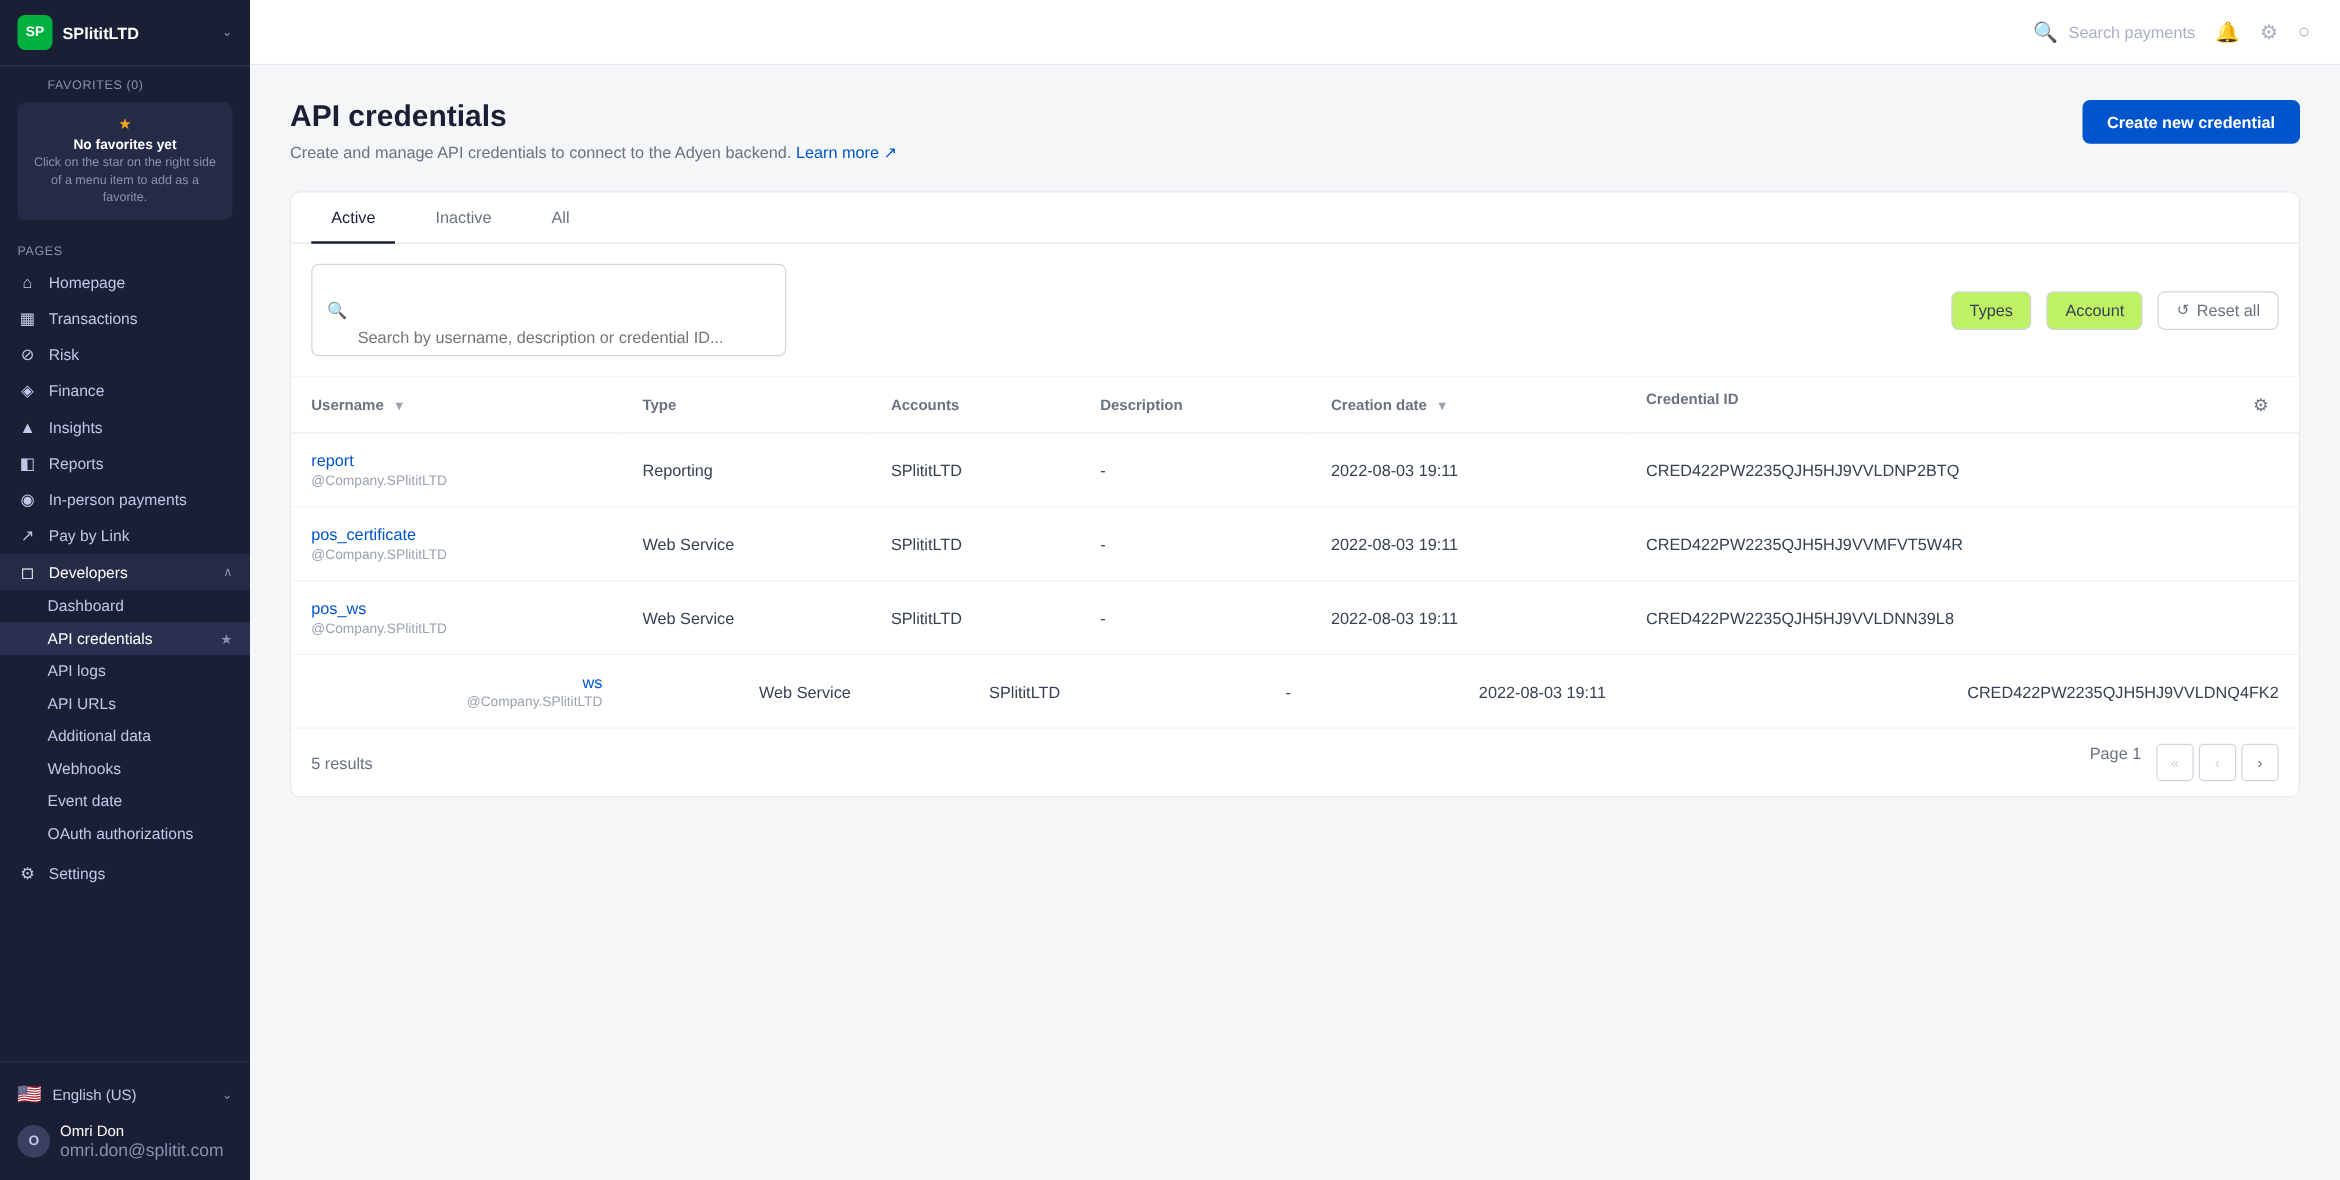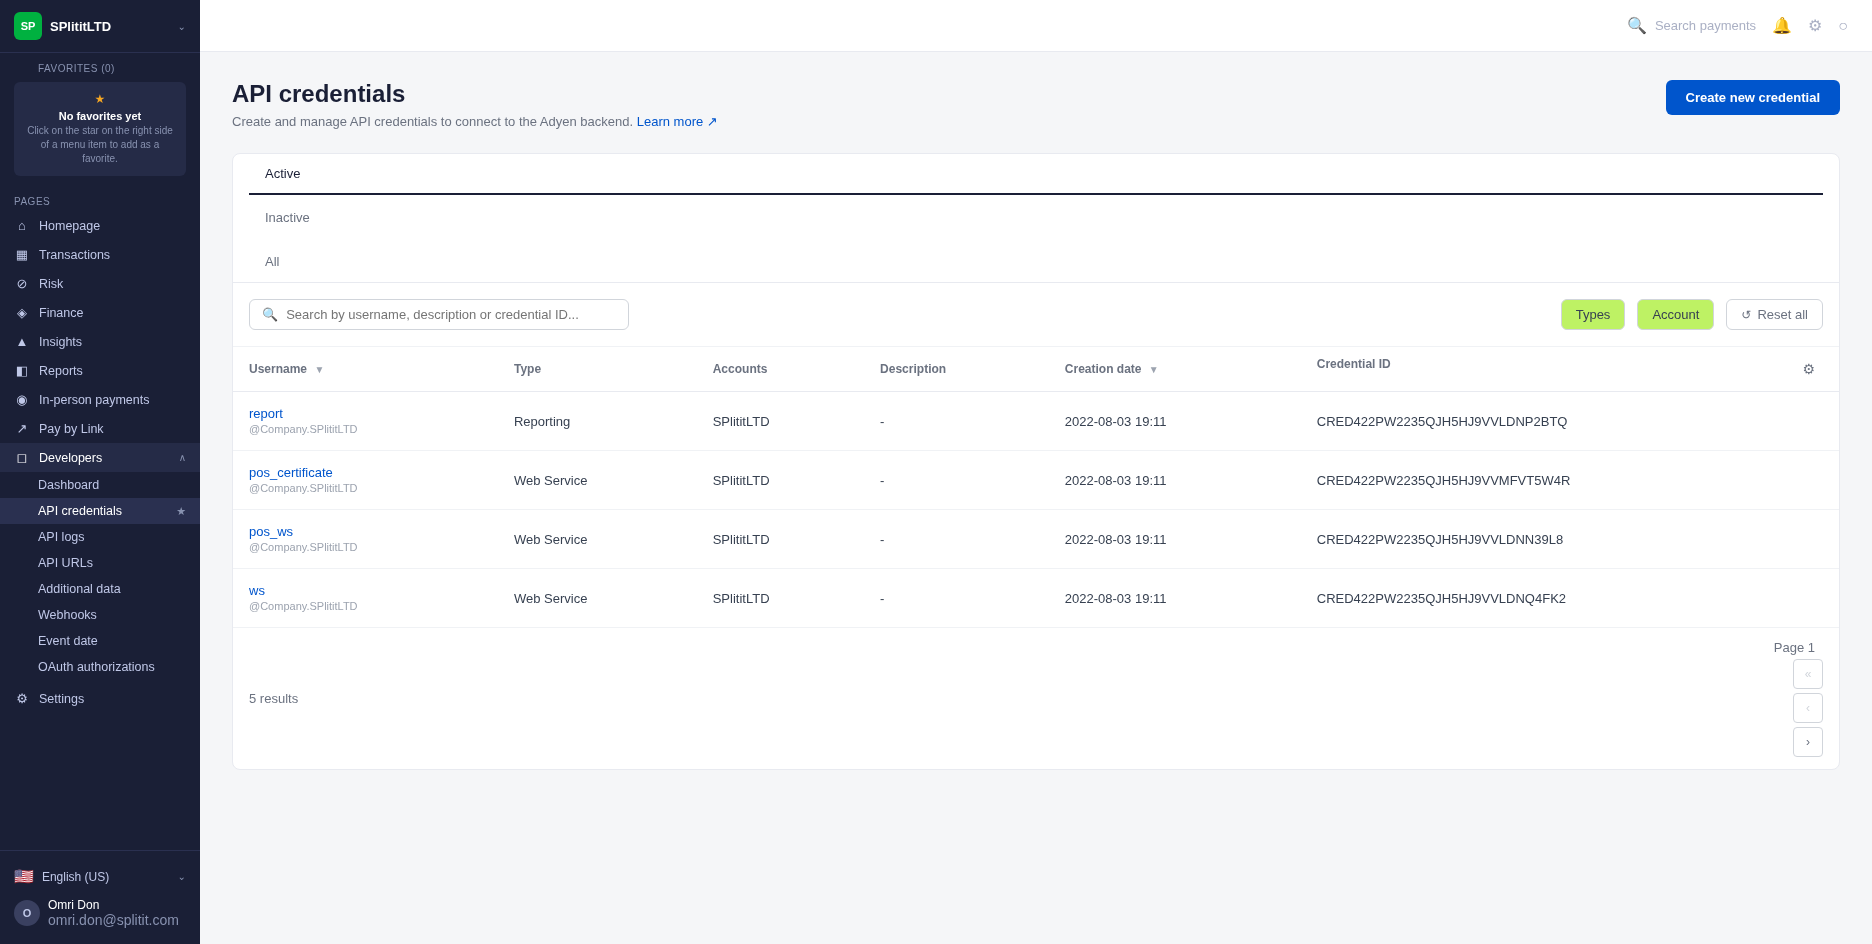--- a/index.html
+++ b/index.html
@@ -166,24 +166,23 @@
 
     .card {
       background: #fff;
       border: 1px solid #e8eaf0;
       border-radius: 8px;
       overflow: hidden;
     }
 
     .tabs-bar {
       display: flex;
-      gap: 4px;
+      gap: 16px;
       border-bottom: 1px solid #e8eaf0;
       padding: 0 16px;
-      flex-direction: column;
     }
     .tab {
       padding: 12px 16px;
       font-size: 13px;
       color: #6b7280;
       cursor: pointer;
       border-bottom: 2px solid transparent;
       margin-bottom: -1px;
     }
     .tab.active { color: #1a1f36; border-bottom: 2px solid #1a1f36; font-weight: 500; }
@@ -203,20 +202,21 @@
       border-radius: 6px;
       padding: 7px 12px;
       flex: 0 0 380px;
       background: #fff;
     }
     .table-search input {
       border: none; outline: none;
       font-size: 13px; color: #6b7280;
       flex: 1;
       background: transparent;
+      margin-top: 43px;
     }
     .search-icon-small { color: #9ca3af; font-size: 13px; }
     .filter-spacer { flex: 1; }
     .filter-btn {
       border: 1px solid #d1d5db;
       background: #bef264;
       border-radius: 6px;
       padding: 7px 14px;
       font-size: 13px;
       color: #374151;
@@ -248,33 +248,33 @@
       background: #fff;
     }
     .data-table th .sort-icon { margin-left: 4px; font-size: 10px; color: #9ca3af; }
     .data-table td {
       padding: 14px 16px;
       font-size: 13px;
       color: #374151;
       border-bottom: 1px solid #f0f2f5;
       vertical-align: middle;
     }
-    .data-table tr:last-child td { border-bottom: none; }
+    .data-table tr:last-child td { border-bottom: none; text-align: right; }
     .credential-link { color: #0055cc; text-decoration: none; display: block; }
     .credential-company { color: #9ca3af; font-size: 11px; }
     .dash-cell { color: #9ca3af; }
 
     .table-footer {
       display: flex;
       align-items: center;
       padding: 12px 16px;
       border-top: 1px solid #f0f2f5;
     }
     .results-count { font-size: 13px; color: #6b7280; }
-    .pagination { margin-left: auto; display: flex; align-items: flex-end; gap: 4px; flex-direction: column; }
+    .pagination { margin-left: auto; display: flex; align-items: flex-start; gap: 4px; }
     .page-info { font-size: 13px; color: #6b7280; margin-right: 8px; }
     .page-btn {
       border: 1px solid #d1d5db;
       background: #fff;
       border-radius: 4px;
       width: 30px; height: 30px;
       display: flex; align-items: center; justify-content: center;
       cursor: pointer;
       color: #6b7280;
       font-size: 12px;

